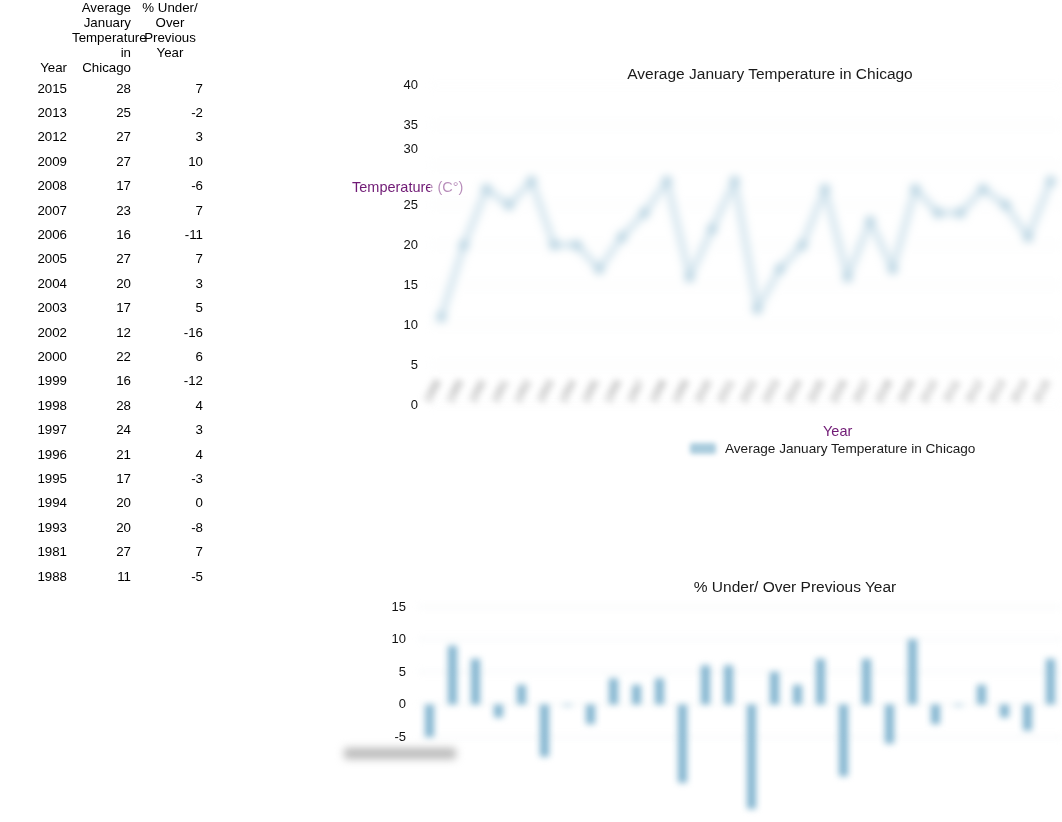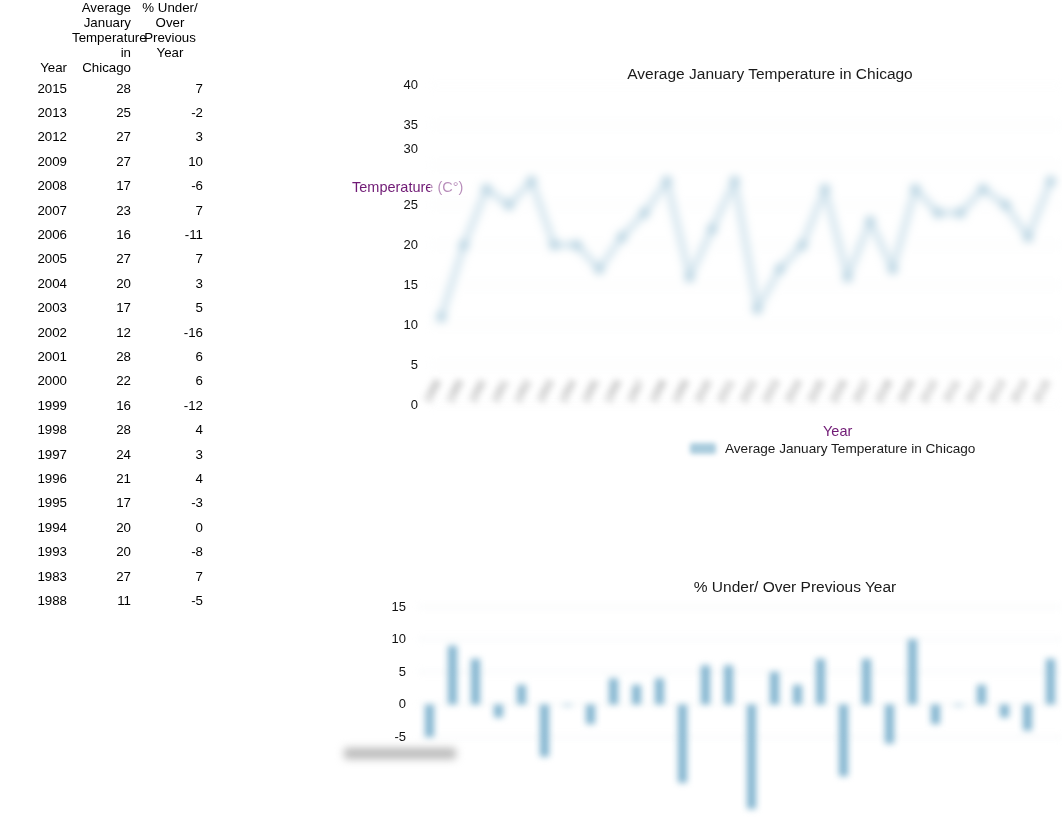--- a/index.html
+++ b/index.html
@@ -173,25 +173,20 @@
           <td class="c-year">2003</td>
           <td class="c-temp">17</td>
           <td class="c-pct">5</td>
         </tr>
         <tr>
           <td class="c-year">2002</td>
           <td class="c-temp">12</td>
           <td class="c-pct">-16</td>
         </tr>
         <tr>
-          <td class="c-year">2001</td>
-          <td class="c-temp">28</td>
-          <td class="c-pct">6</td>
-        </tr>
-        <tr>
           <td class="c-year">2000</td>
           <td class="c-temp">22</td>
           <td class="c-pct">6</td>
         </tr>
         <tr>
           <td class="c-year">1999</td>
           <td class="c-temp">16</td>
           <td class="c-pct">-12</td>
         </tr>
         <tr>
@@ -218,21 +213,21 @@
           <td class="c-year">1994</td>
           <td class="c-temp">20</td>
           <td class="c-pct">0</td>
         </tr>
         <tr>
           <td class="c-year">1993</td>
           <td class="c-temp">20</td>
           <td class="c-pct">-8</td>
         </tr>
         <tr>
-          <td class="c-year">1983</td>
+          <td class="c-year">1981</td>
           <td class="c-temp">27</td>
           <td class="c-pct">7</td>
         </tr>
         <tr>
           <td class="c-year">1988</td>
           <td class="c-temp">11</td>
           <td class="c-pct">-5</td>
         </tr>
       </tbody>
   </table>

